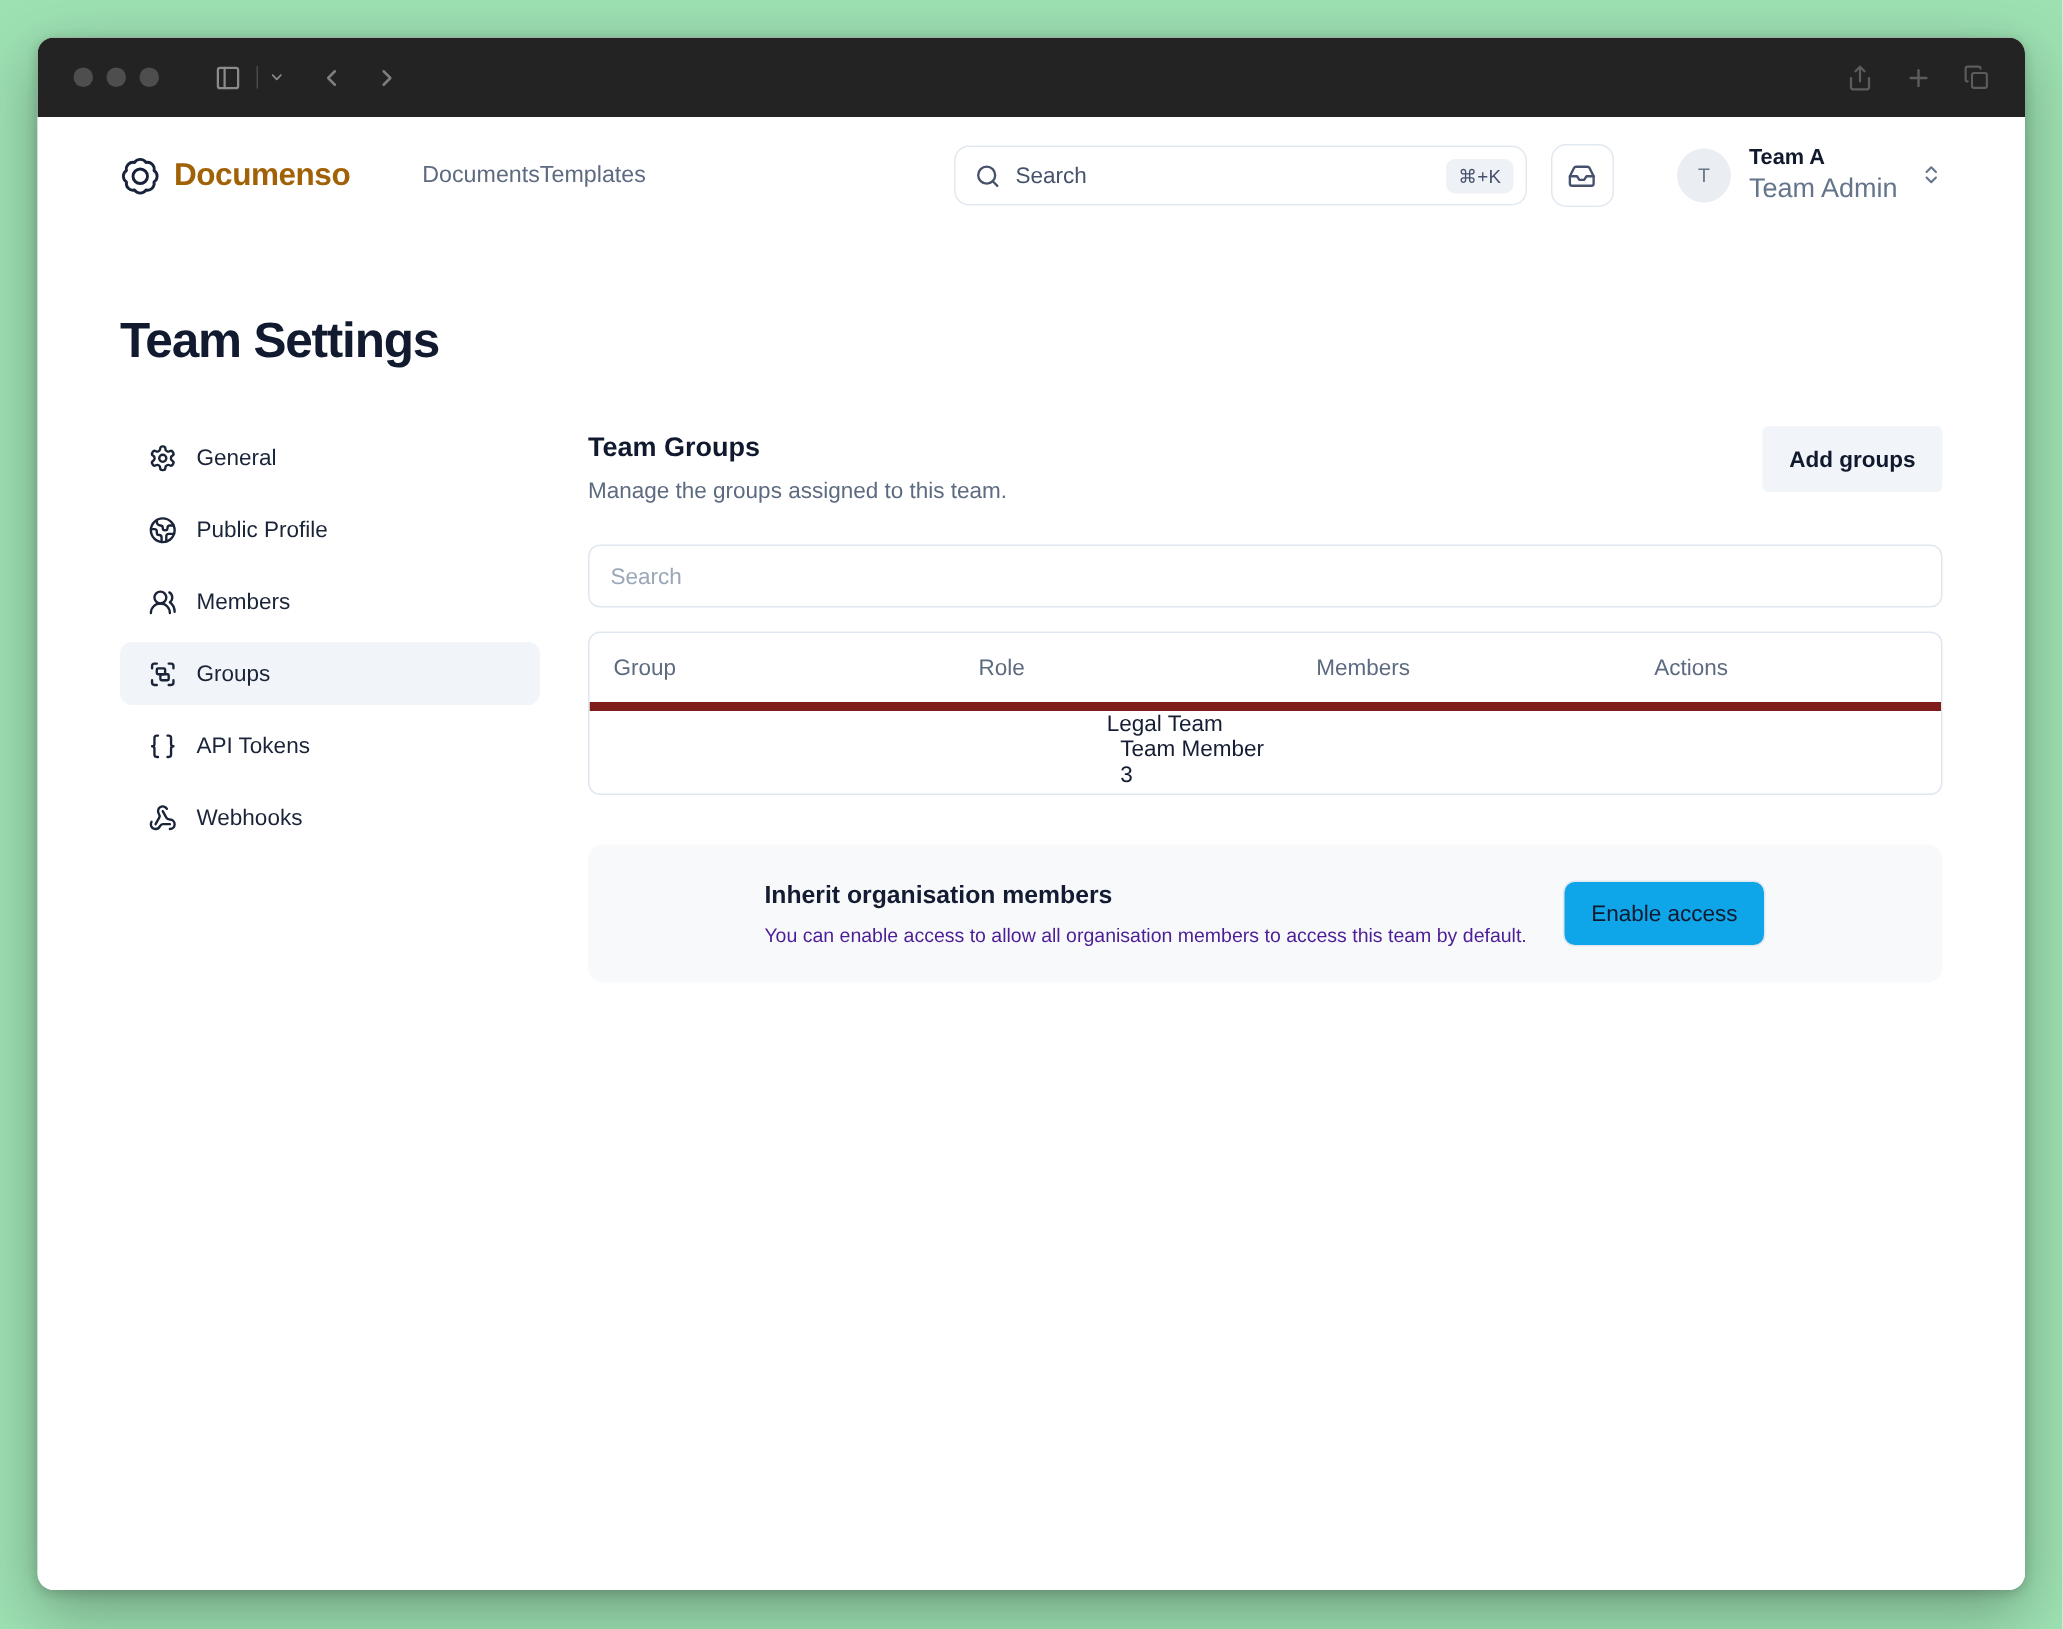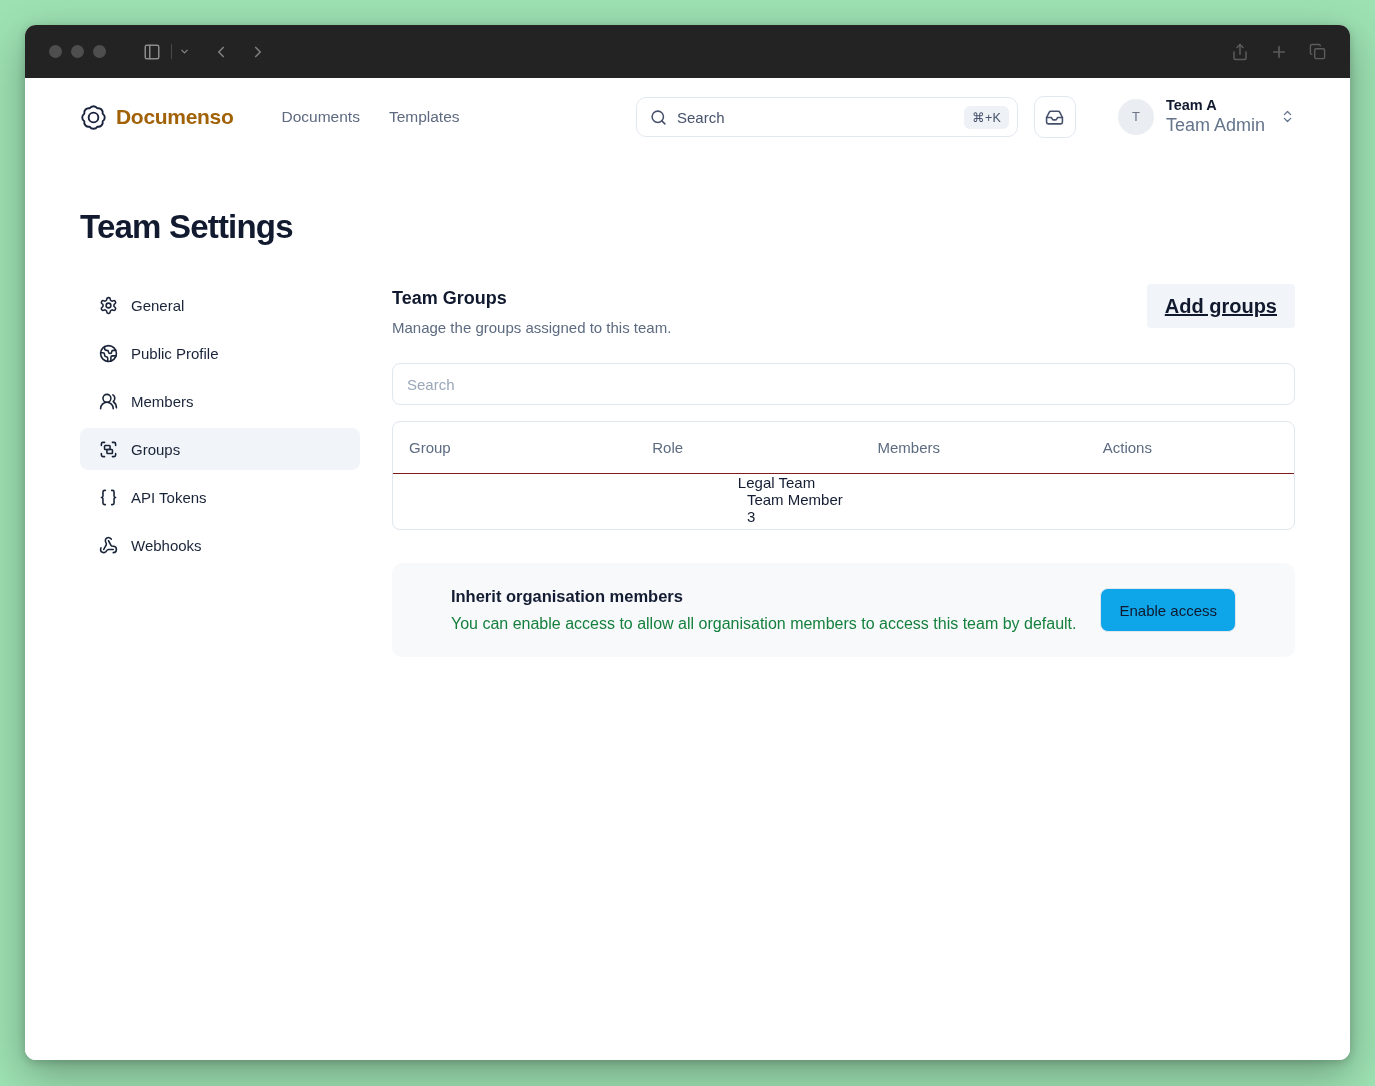--- a/index.html
+++ b/index.html
@@ -26,21 +26,21 @@
   .tb-sep { width:1px; height:15px; background:#4a4a4a; margin:0 7px 0 10px; }
   .tb-nav { display:flex; align-items:center; gap:19px; margin-left:22px; color:#7e7e7e; }
   .tb-right { margin-left:auto; display:flex; align-items:center; gap:21px; color:#5c5c5c; }
   .tb-btn { display:flex; align-items:center; cursor:pointer; }
   
   .content { flex:1; background:#ffffff; overflow:hidden; padding:0 55px; }
   .app-header { height:78px; display:flex; align-items:center; }
   .brand { display:flex; align-items:center; gap:9px; cursor:pointer; }
   .brand svg { color:#18223c; }
   .brand-name { font-size:21px; font-weight:800; letter-spacing:-0.3px; color:#a16207; }
-  .top-nav { display:flex; gap:29px; margin-left:48px; }
+  .top-nav { display:flex; margin-left:48px; }
   .top-nav a { font-size:15.5px; font-weight:500; color:#5e6a80; text-decoration:none; cursor:pointer; }
   .global-search {
     margin-left:auto; width:382px; height:40px; border:1px solid #e2e8f0; border-radius:10px;
     display:flex; align-items:center; padding:0 8px 0 13px; gap:10px; background:#fff; cursor:text;
   }
   .global-search .gs-icon { color:#46526b; display:flex; }
   .global-search .gs-text { font-size:15px; font-weight:500; color:#46526b; flex:1; }
   .kbd {
     background:#eef2f6; border-radius:6px; padding:4px 8px; font-size:12.5px;
     font-weight:500; color:#46526b; letter-spacing:0.2px;
@@ -72,46 +72,45 @@
     font-size:15px; font-weight:500; color:#1a2439;
   }
   .snav-item svg { color:#1a2439; flex:0 0 auto; }
   .snav-item.active { background:#f1f4f8; }
   .main { flex:1; margin-left:32px; max-width:903px; }
   .section-head { display:flex; align-items:flex-start; justify-content:space-between;gap:18px; }
   .section-title { font-size:18px; font-weight:700; color:#10192e; margin-top:4px; }
   .section-desc { font-size:15px; color:#5d6b80; margin-top:10px; }
   .btn-secondary {
     height:44px; padding:0 18px; border:none; border-radius:4px; background:#f1f4f8;
-    font-size:20px; font-weight:600; color:#10192e; cursor:pointer;
+    font-size:15px; font-weight:600; color:#10192e; cursor:pointer;
     font-family:inherit;
-    text-decoration:underline;
   }
   .filter-input {
     margin-top:27px; width:100%; height:42px; border:1px solid #e1e7ef; border-radius:8px;
     padding:0 14px; font-size:15px; color:#10192e; outline:none; font-family:inherit;
   }
   .filter-input::placeholder { color:#9aa7b8; }
   .table { margin-top:16px; border:1px solid #e1e7ef; border-radius:8px; overflow:hidden; }
   .t-row { display:flex; align-items:center; }
-  .t-head { height:52px; border-bottom:1px solid #7f1d1d; }
+  .t-head { height:52px; border-bottom:6px solid #7f1d1d; }
   .t-head .t-cell { font-size:15px; font-weight:500; color:#5d6b80; }
   .t-body-row { height:55px;flex-direction:column; }
   .t-cell { padding:0 16px; font-size:15px; color:#141d33; }
   .c1 { width:27%; } .c2 { width:25%; } .c3 { width:25%; } .c4 { width:23%; }
   .dots-btn {
     border:none; background:transparent; color:#47536b; font-size:13px; font-weight:700;
     letter-spacing:1.5px; cursor:pointer; padding:4px 2px; font-family:inherit;
   }
   .inherit-panel {
     margin-top:33px; background:#f7f9fb; border-radius:10px; padding:24px 26px;
     display:flex; align-items:center; justify-content:center;
   }
   .inherit-title { font-size:16.5px; font-weight:600; color:#131c32; }
-  .inherit-desc { font-size:16px; color:#15803d; margin-top:9px; }
+  .inherit-desc { font-size:13px; color:#4c1d95; margin-top:9px; }
   .btn-outline {
     height:44px; padding:0 18px; background:#0ea5e9; border:1px solid #e1e7ef; border-radius:8px;
     font-size:15px; font-weight:500; color:#10192e; cursor:pointer; flex:0 0 auto; margin-left:24px;
     font-family:inherit;
   }
   svg { display:block; }
 </style>
 </head>
 <body>
 

